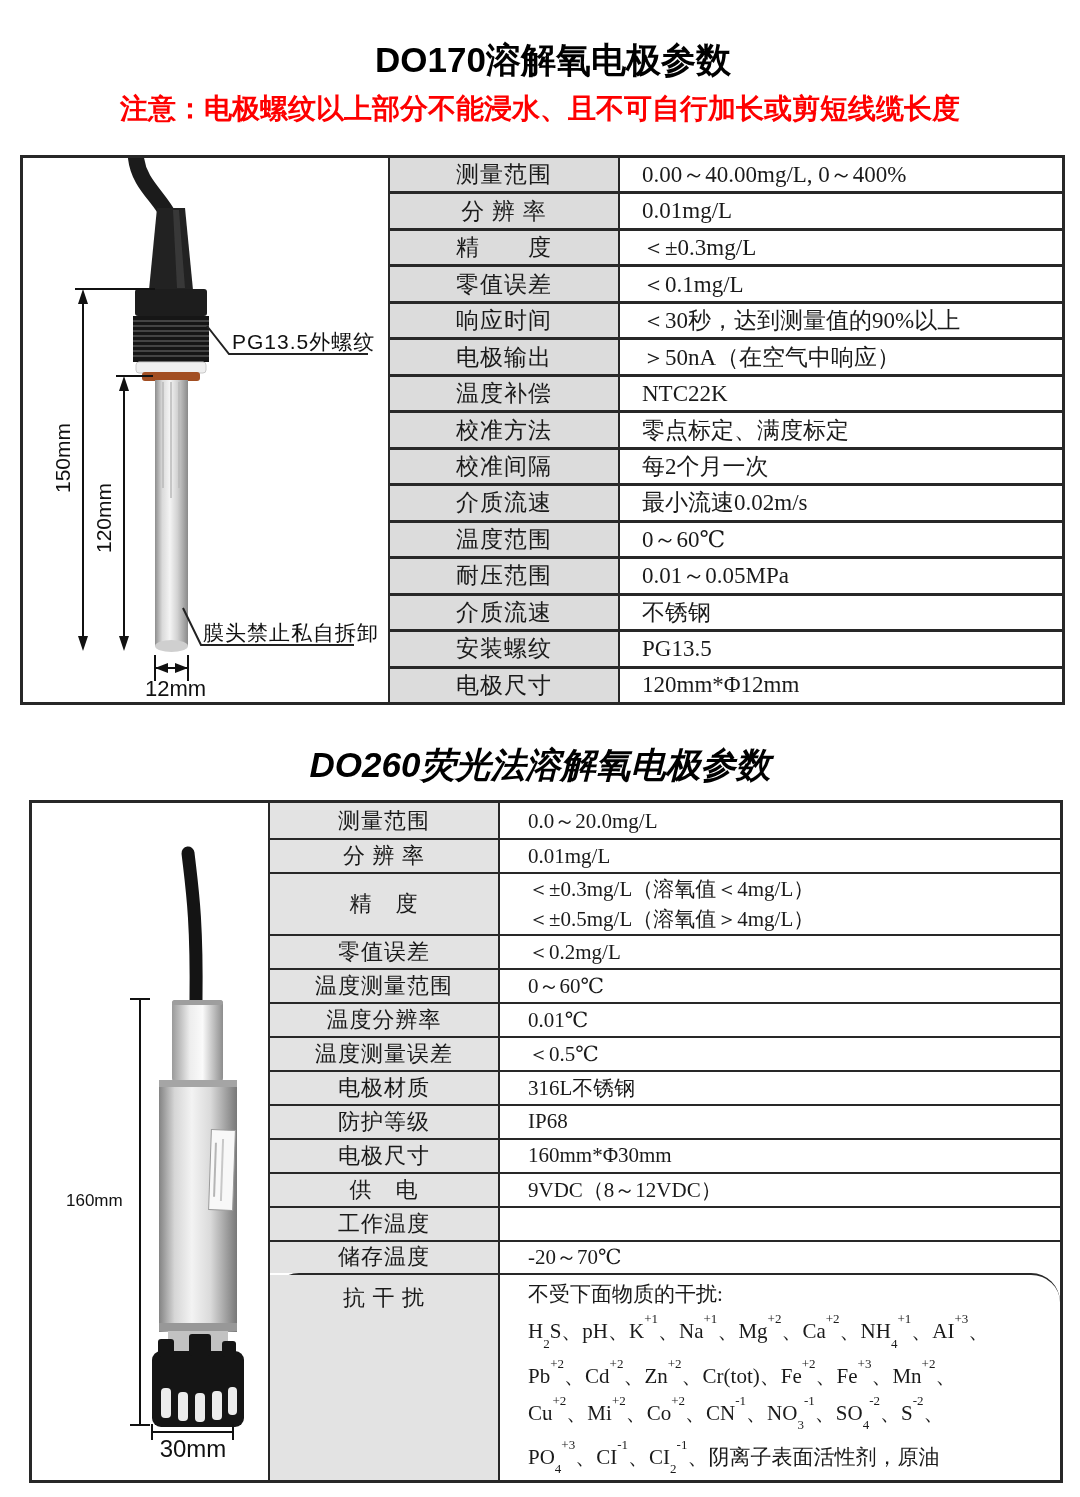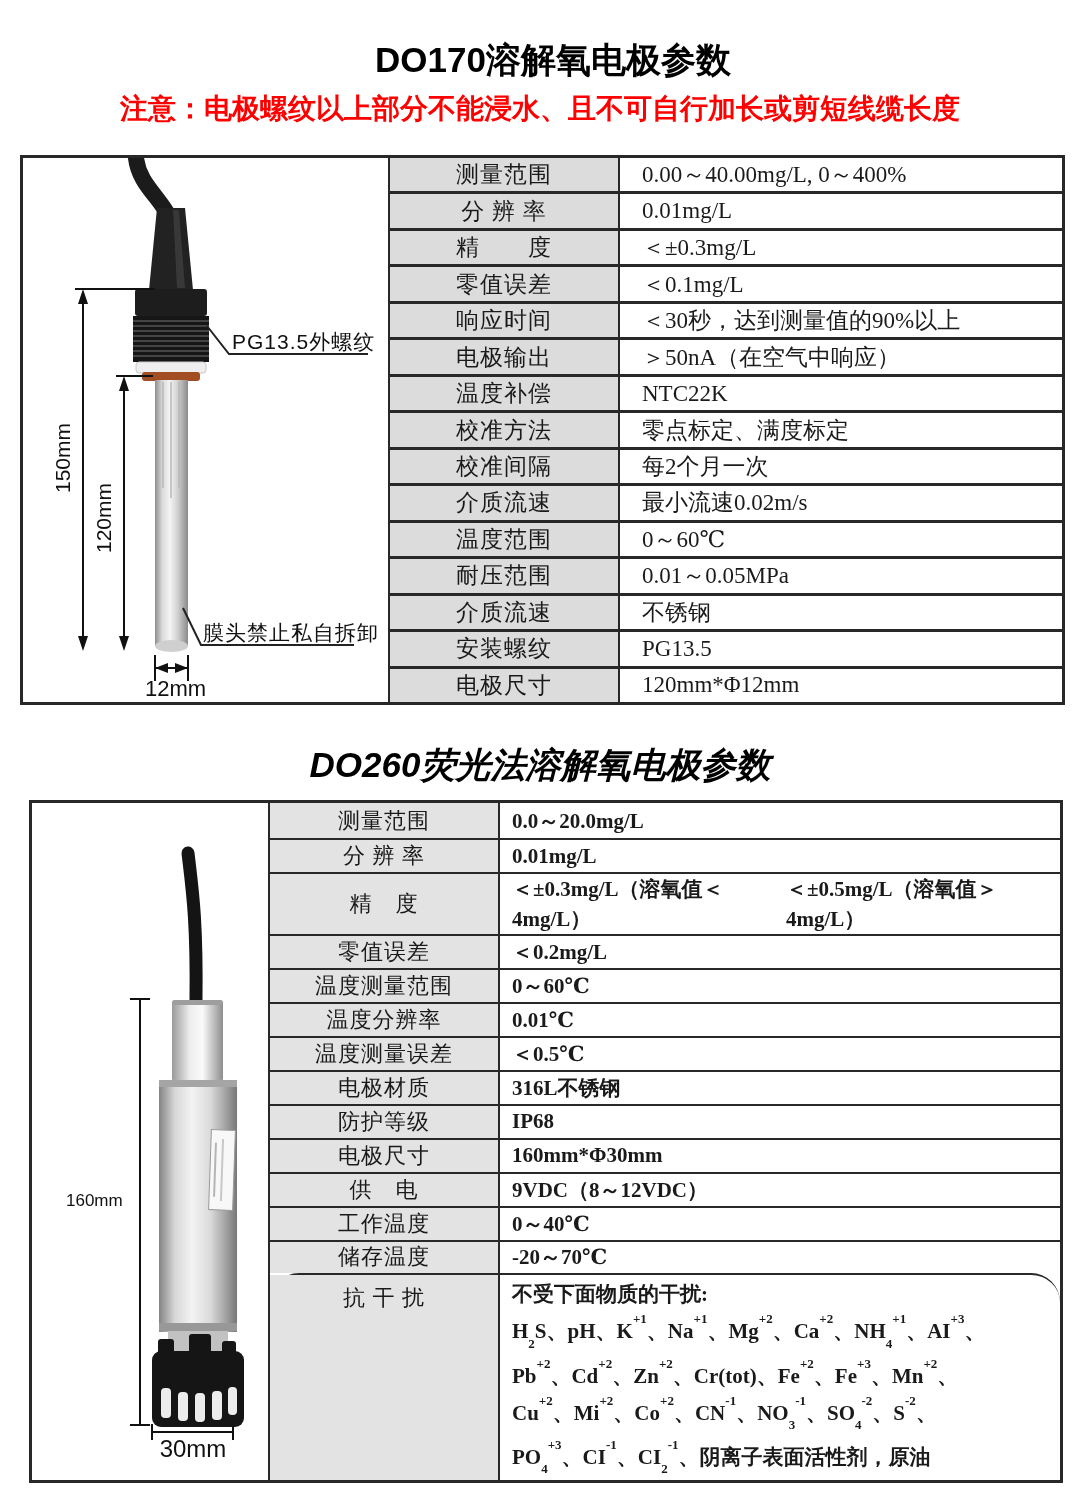--- a/index.html
+++ b/index.html
@@ -27,24 +27,24 @@
   .table-1 .row:first-child{border-top:none;}
   .table-2 .row{border-top:2px solid #282828;}
   .table-2 .row:first-child{border-top:none;}
   .cell-label{flex:none;display:flex;align-items:center;justify-content:center;
               border-right:2px solid #282828;box-sizing:border-box;
               font-size:23px;letter-spacing:1px;}
   .table-1 .cell-label{width:230px;background:#dcdcdc;}
   .table-2 .cell-label{width:230px;background:#e3e3e3;font-size:22px;}
   .cell-value{flex:1;display:flex;align-items:center;padding-left:22px;
               font-size:23px;min-width:0;}
-  .table-2 .cell-value{font-size:21px;padding-left:12px;font-weight:bold;}
+  .table-2 .cell-value{font-size:21px;padding-left:28px;}
   .r40{height:40px;} .r38{height:38px;} .r62{height:62px;}
   .row-last{flex:1;border-radius:29px;}
-  .cell-value.two-line{flex-direction:row;align-items:flex-start;justify-content:center;line-height:30px;}
+  .cell-value.two-line{flex-direction:column;align-items:flex-start;justify-content:center;line-height:30px;}
   .row-last .cell-label{align-items:flex-start;padding-top:8px;}
   .cell-value.multi{display:block;padding-top:4px;line-height:31px;}
   .chem sup{font-size:13px;position:relative;top:-7px;}
   .chem sub{font-size:13px;position:relative;bottom:-4px;}
 
   
   .anno{position:absolute;font-family:"Liberation Sans","DejaVu Sans",sans-serif;
         color:#111;white-space:nowrap;}
   .dim-rot{transform:translate(-50%,-50%) rotate(-90deg);font-size:21px;}
   .callout{font-size:21px;letter-spacing:1px;}
@@ -314,21 +314,20 @@
       <div class="row r38">
           <div class="cell-label">电极尺寸</div>
           <div class="cell-value">160mm*Φ30mm</div>
         </div>
       <div class="row r38">
           <div class="cell-label">供　电</div>
           <div class="cell-value">9VDC（8～12VDC）</div>
         </div>
       <div class="row r38">
           <div class="cell-label">工作温度</div>
-          <div class="cell-value">0～40℃</div>
         </div>
       <div class="row r38">
           <div class="cell-label">储存温度</div>
           <div class="cell-value">-20～70℃</div>
         </div>
       <div class="row row-last">
         <div class="cell-label">抗 干 扰</div>
         <div class="cell-value multi chem">
           <div>不受下面物质的干扰:</div>
           <div>H<sub>2</sub>S、pH、K<sup>+1</sup>、Na<sup>+1</sup>、Mg<sup>+2</sup>、Ca<sup>+2</sup>、NH<sub>4</sub><sup>+1</sup>、AI<sup>+3</sup>、</div>

